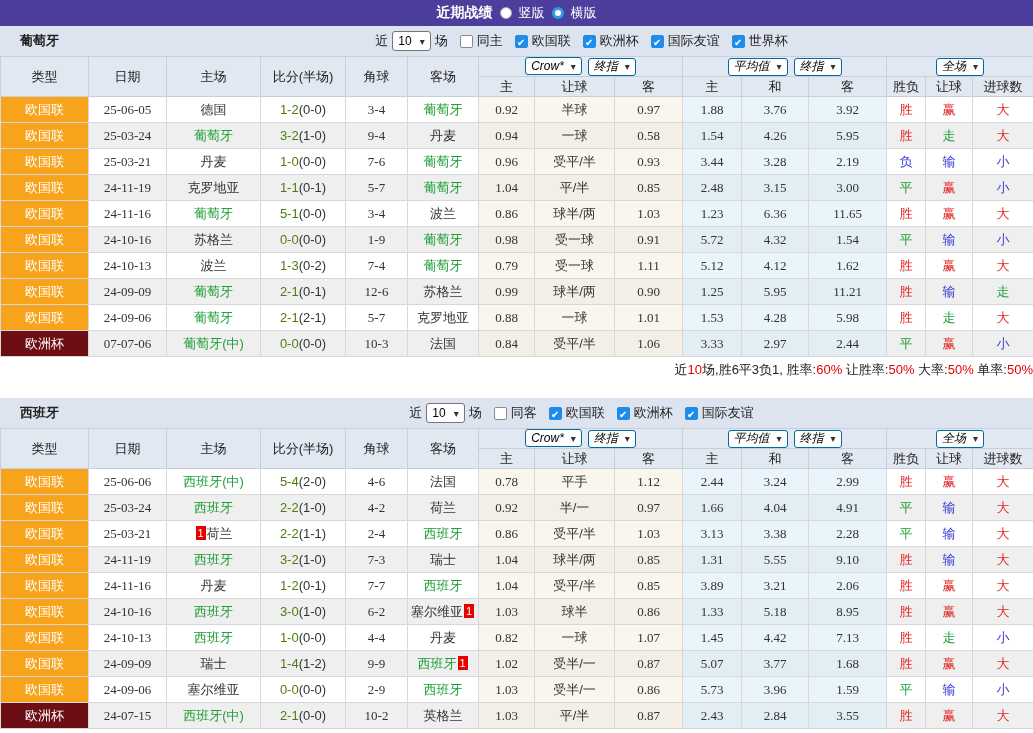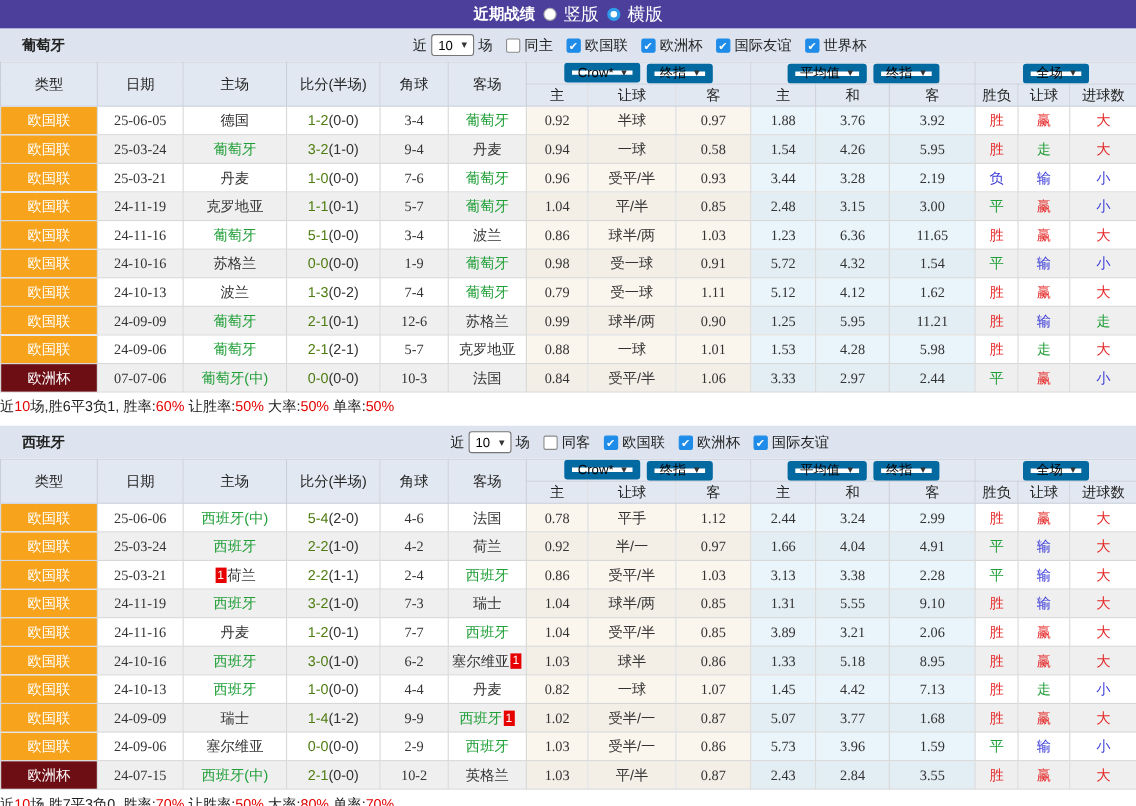--- a/index.html
+++ b/index.html
@@ -16,21 +16,21 @@
     display: flex;
     align-items: center;
     justify-content: center;
     gap: 7px;
     color: #fff;
   }
   .titlebar .title { font-size: 14px; font-weight: bold; }
   .radio { display: inline-block; width: 12px; height: 12px; border-radius: 50%; vertical-align: middle; cursor: pointer; }
   .radio.filled { background: #fff; border: 1px solid #aaa; }
   .radio.ring { background: #fff; border: 3px solid #2F9BE8; }
-  .radio-label { font-size: 16px; color: #fff; }
+  .radio-label { font-size: 13px; color: #fff; }
 
   .filterbar {
     height: 30px;
     background: #DDE4EF;
     position: relative;
     display: flex;
     align-items: center;
   }
   .teamname { position: absolute; left: 20px; font-weight: bold; color: #222; }
   .fcontrols { margin: 0 auto; padding-left: 130px; display: flex; align-items: center; gap: 4px; }
@@ -54,43 +54,43 @@
     background: #E2E8F1; border: 1px solid #C9CFDA;
     font-weight: normal; font-size: 13px; color: #222; height: 20px;
     overflow: hidden; white-space: nowrap; text-align: center;
   }
   .grid td {
     border: 1px solid #D8D8D8; text-align: center; height: 26px;
     font-size: 13px; overflow: hidden; white-space: nowrap; background: #fff;
   }
   .grid .ddl {
     display: inline-flex; align-items: center; gap: 7px;
-    background: #fff; border: 7px solid #0369a1; border-radius: 3px;
-    padding: 0 5px; height: 18px; margin: 0 3px; cursor: pointer; font-size: 12px; color: #000;
+    background: #fff; border: 1px solid #0369a1; border-radius: 3px;
+    padding: 0 5px; height: 18px; margin: 0 3px; cursor: pointer; font-size: 12px; color: #000; font-style: italic;
   }
   tbody tr:nth-child(even) td.c-plain, tbody tr:nth-child(even) td.c-res { background: #EFEFEF; }
   td.c-odds { background: #FBF6ED; margin-top: 31px; }
   tbody tr:nth-child(even) td.c-odds { background: #F3EFE7; }
   td.c-avg { background: #EAF4FB; }
   tbody tr:nth-child(even) td.c-avg { background: #E3EDF4; }
   td.c-comp { background: #F7A41C; color: #fff; }
   td.c-comp.euro { background: #6D0E15; }
   .ser { font-family: "Liberation Serif", "DejaVu Serif", serif; font-size: 13.5px; }
   .tgreen { color: #1E9E36; }
   .ft { color: #4d7c0f; }
   .ht { color: #333; }
   .badge {
     display: inline-block; background: #E60000; color: #fff;
     font-size: 11px; line-height: 14px; min-width: 10px; padding: 0 1px;
     margin: 0 1px; vertical-align: 1px;
   }
   .cr { color: #E52626; }
   .cg { color: #1E9E36; }
   .cb { color: #3939D8; }
-  .summary { height: 30px; line-height: 25px; text-align: left; font-size: 13px; background: #fff; }
+  .summary { height: 41px; line-height: 25px; text-align: right; font-size: 13px; background: #fff; }
   .summary .sred { color: #E60000; }
   .summary .sblk { color: #222; }
 </style>
 </head>
 <body>
 
 <div class="titlebar">
   <span class="title">近期战绩</span>
   <span class="radio filled"></span>
   <span class="radio-label">竖版</span>

